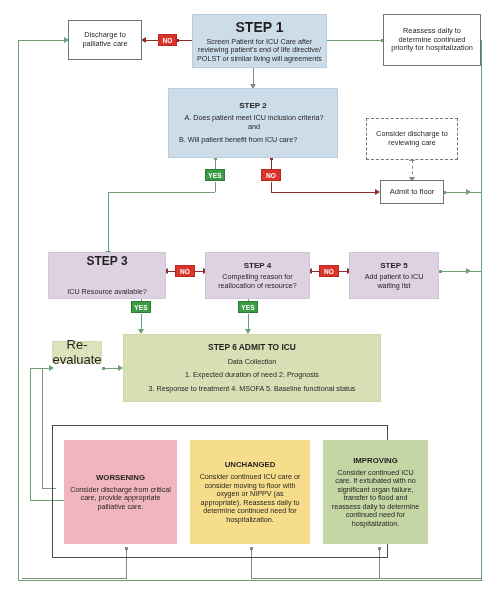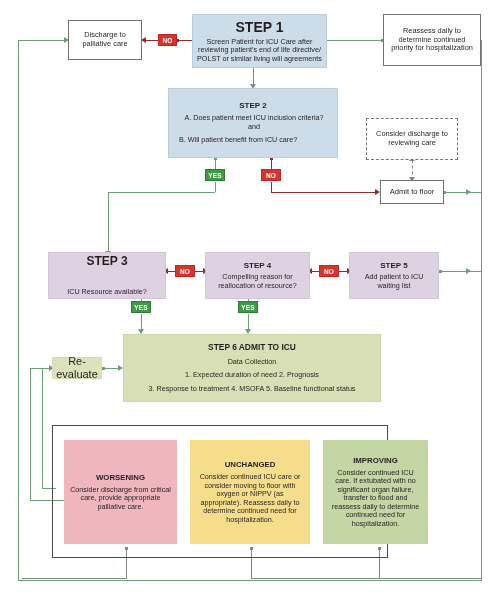--- a/index.html
+++ b/index.html
@@ -268,21 +268,21 @@
   </div>
 
   <div class="chip chip-yes" style="left:131px; top:301px; width:20px; height:12px;">
     <span>YES</span>
   </div>
 
   <div class="chip chip-yes" style="left:238px; top:301px; width:20px; height:12px;">
     <span>YES</span>
   </div>
 
-  <div class="node box-olive-sm" style="left:52px; top:357px; width:50px; height:22px; font-size:11px;">
+  <div class="node box-olive-sm" style="left:52px; top:341px; width:50px; height:22px; font-size:13px;">
     <span class="bdy">Re-evaluate</span>
   </div>
 
   <div class="node box-olive" style="left:123px; top:334px; width:258px; height:68px; font-size:7.2px; padding:3px 5px;">
     <span class="ttl" style="font-size:8.4px; margin-bottom:5px;">STEP 6 ADMIT TO ICU</span>
     <span class="bdy" style="margin-bottom:5px;">Data Collection</span>
     <span class="bdy" style="margin-bottom:5px;">1. Expected duration of need 2. Prognosis</span>
     <span class="bdy">3. Response to treatment 4. MSOFA 5. Baseline functional status</span>
   </div>
 

